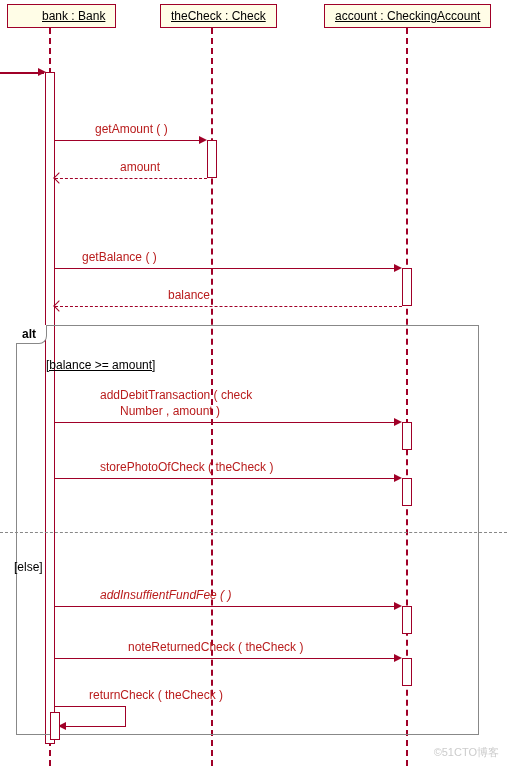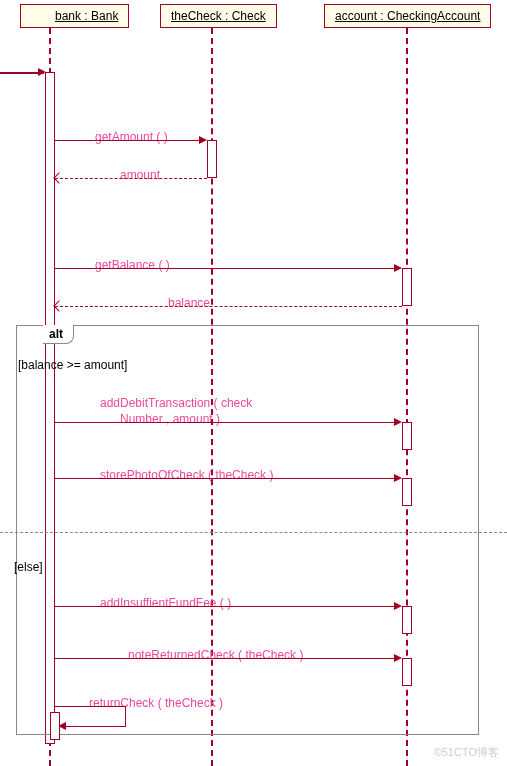--- a/index.html
+++ b/index.html
@@ -54,23 +54,22 @@
       position: absolute;
       width: 8px; height: 8px;
       border-left: 1px solid #a00028;
       border-bottom: 1px solid #a00028;
       transform: rotate(45deg);
     }
     
     .label {
       position: absolute;
       font-size: 12px;
-      color: #ec4899;
+      color: #b91c1c;
       white-space: nowrap;
-      margin-top: 8px;
     }
     
     .alt-frame {
       position: absolute;
       border: 1px solid #888;
       background: transparent;
     }
     
     .alt-tab {
       position: absolute;
@@ -110,21 +109,21 @@
       height: 0;
       border-top: 2px solid #a00028;
     }
     
     .self-msg-h { position: absolute; border-top: 1px solid #a00028; }
     .self-msg-v { position: absolute; border-left: 1px solid #a00028; }
   </style>
 </head>
 <body>
 
-<div class="lifeline-head" style="left:20px;padding-left:34px;">bank : Bank</div>
+<div class="lifeline-head" style="left:7px;padding-left:34px;">bank : Bank</div>
 <div class="lifeline-head" style="left:160px;text-align:center;">theCheck : Check</div>
 <div class="lifeline-head" style="left:324px;">account : CheckingAccount</div>
 
 <div class="lifeline" style="left:49px;"></div>
 <div class="lifeline" style="left:211px;"></div>
 <div class="lifeline" style="left:406px;"></div>
 
 <div class="entry-line" style="left:0; top:72px; width:44px;"></div>
 <div class="arrow-right" style="left:38px; top:68px;"></div>
 
@@ -132,50 +131,50 @@
 
 <div class="label" style="left:95px; top:122px;">getAmount ( )</div>
 <div class="msg-line" style="left:55px; top:140px; width:150px;"></div>
 <div class="arrow-right" style="left:199px; top:136px;"></div>
 <div class="activation" style="left:207px; top:140px; height:38px;"></div>
 
 <div class="label" style="left:120px; top:160px;">amount</div>
 <div class="return-line" style="left:55px; top:178px; width:152px;"></div>
 <div class="arrow-left-open" style="left:55px; top:174px;"></div>
 
-<div class="label" style="left:95px; top:250px;">getBalance ( )</div>
+<div class="label" style="left:82px; top:250px;">getBalance ( )</div>
 <div class="msg-line" style="left:55px; top:268px; width:345px;"></div>
 <div class="arrow-right" style="left:394px; top:264px;"></div>
 <div class="activation" style="left:402px; top:268px; height:38px;"></div>
 
 <div class="label" style="left:168px; top:288px;">balance</div>
 <div class="return-line" style="left:55px; top:306px; width:347px;"></div>
 <div class="arrow-left-open" style="left:55px; top:302px;"></div>
 
 <div class="alt-frame" style="left:16px; top:325px; width:463px; height:410px;"></div>
-<div class="alt-tab" style="left:16px; top:325px;margin-left:27px;">alt</div>
+<div class="alt-tab" style="left:16px; top:325px;">alt</div>
 
-<div class="guard" style="left:18px; top:358px;">[balance &gt;= amount]</div>
+<div class="guard" style="left:46px; top:358px;text-decoration:underline;">[balance &gt;= amount]</div>
 
 <div class="label" style="left:100px; top:388px;">addDebitTransaction ( check</div>
 <div class="label" style="left:120px; top:404px;">Number , amount )</div>
 <div class="msg-line" style="left:55px; top:422px; width:345px;"></div>
 <div class="arrow-right" style="left:394px; top:418px;"></div>
 <div class="activation" style="left:402px; top:422px; height:28px;"></div>
 
 <div class="label" style="left:100px; top:460px;">storePhotoOfCheck ( theCheck )</div>
 <div class="msg-line" style="left:55px; top:478px; width:345px;"></div>
 <div class="arrow-right" style="left:394px; top:474px;"></div>
 <div class="activation" style="left:402px; top:478px; height:28px;"></div>
 
 <div class="alt-divider" style="top:532px;"></div>
 
 <div class="guard" style="left:14px; top:560px;">[else]</div>
 
-<div class="label" style="left:100px; top:588px;">addInsuffientFundFee ( )</div>
+<div class="label" style="left:100px; top:588px;font-style:italic;">addInsuffientFundFee ( )</div>
 <div class="msg-line" style="left:55px; top:606px; width:345px;"></div>
 <div class="arrow-right" style="left:394px; top:602px;"></div>
 <div class="activation" style="left:402px; top:606px; height:28px;"></div>
 
 <div class="label" style="left:100px; top:640px;padding-left:28px;">noteReturnedCheck ( theCheck )</div>
 <div class="msg-line" style="left:55px; top:658px; width:345px;"></div>
 <div class="arrow-right" style="left:394px; top:654px;"></div>
 <div class="activation" style="left:402px; top:658px; height:28px;"></div>
 
 <div class="label" style="left:78px; top:688px;padding-left:11px;">returnCheck ( theCheck )</div>

